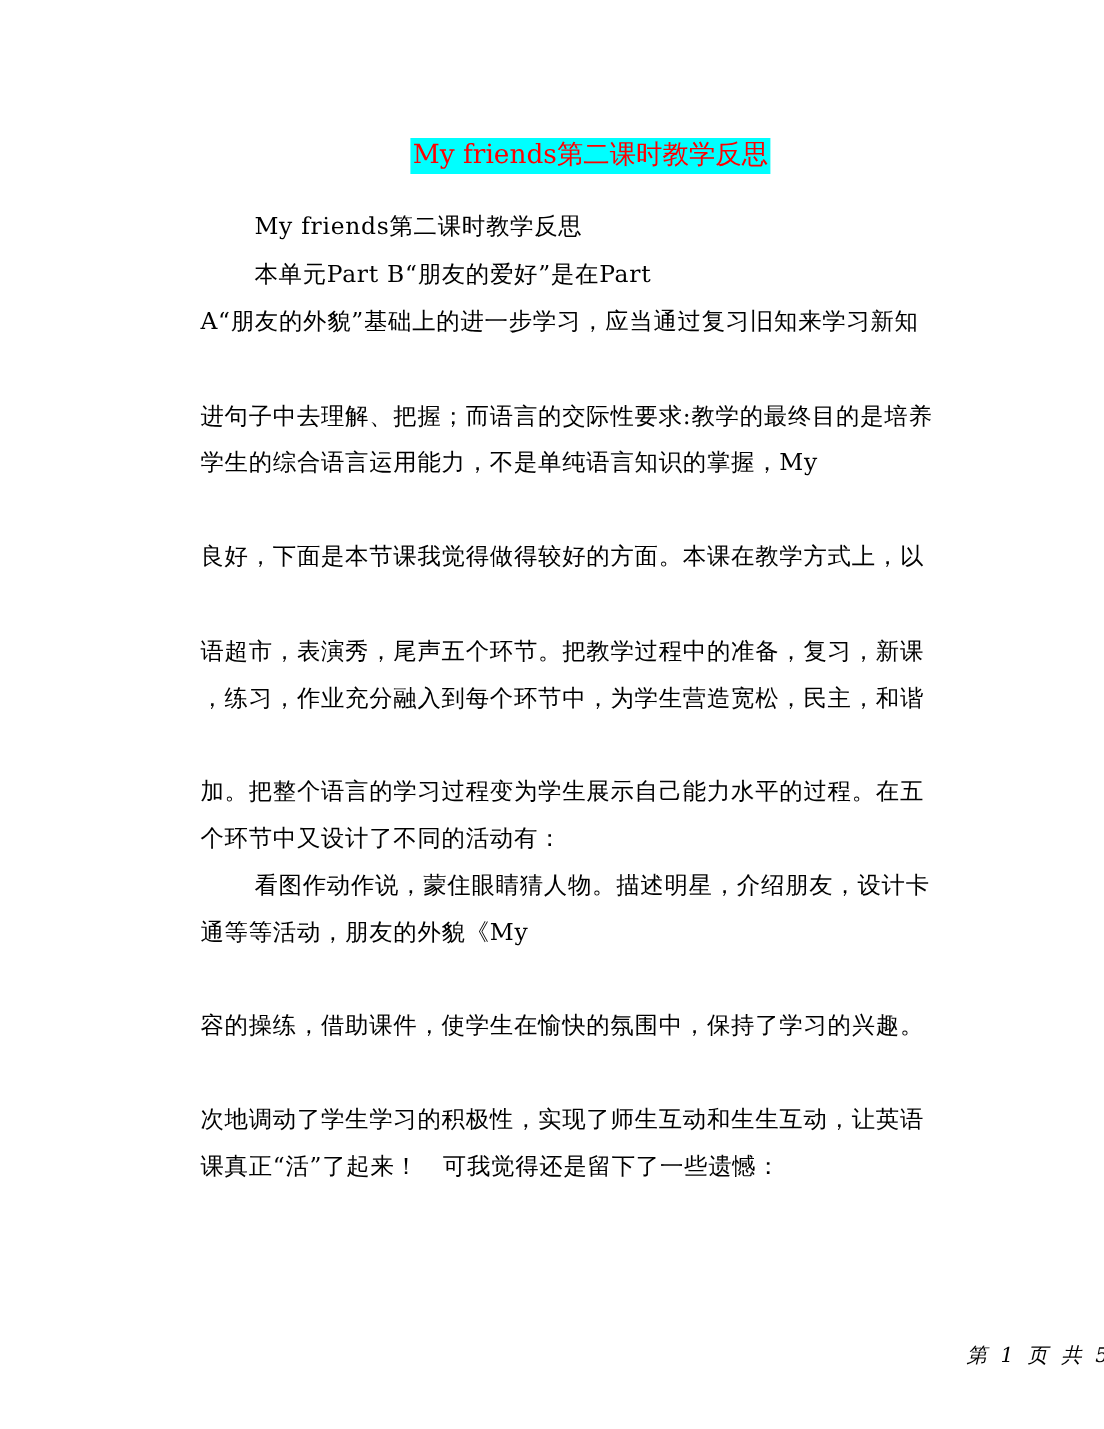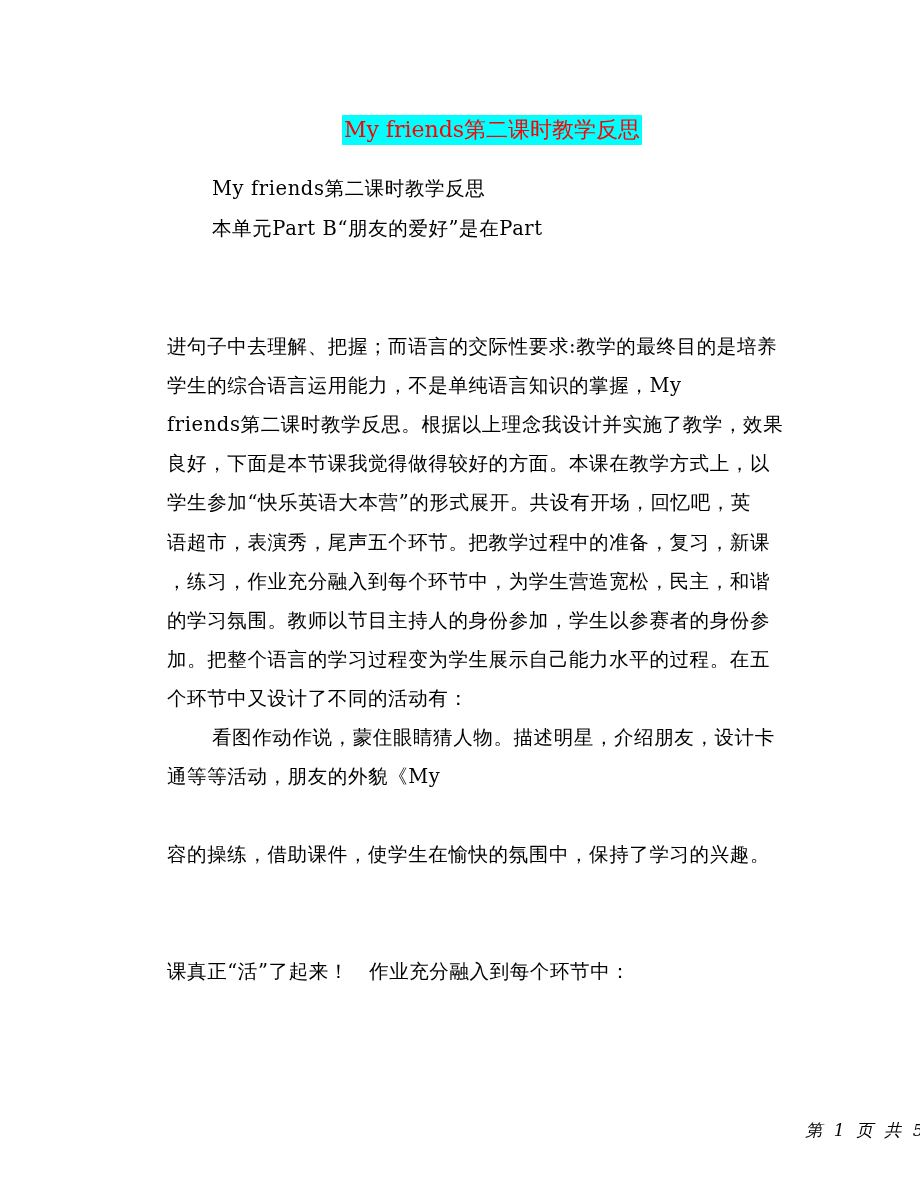--- a/index.html
+++ b/index.html
@@ -18,29 +18,28 @@
 </head>
 <body>
 
 <div class="page">
   <div class="title-wrap">
     <span class="title">My friends第二课时教学反思</span>
   </div>
 
   <div class="line indent" style="top:172px">My friends第二课时教学反思</div>
   <div class="line indent" style="top:212px">本单元Part B“朋友的爱好”是在Part</div>
+  <div class="line" style="top:251px">A“朋友的外貌”基础上的进一步学习，应当通过复习旧知来学习新知</div>
   <div class="line" style="top:369px">学生的综合语言运用能力，不是单纯语言知识的掌握，My</div>
   <div class="line" style="top:330px">进句子中去理解、把握；而语言的交际性要求:教学的最终目的是培养</div>
-  <div class="line" style="top:408px">friends第二课时教学反思。根据以上理念我设计并实施了教学，效果</div>
   <div class="line" style="top:447px">良好，下面是本节课我觉得做得较好的方面。本课在教学方式上，以</div>
-  <div class="line" style="top:486px">学生参加“快乐英语大本营”的形式展开。共设有开场，回忆吧，英</div>
   <div class="line" style="top:526px">语超市，表演秀，尾声五个环节。把教学过程中的准备，复习，新课</div>
   <div class="line" style="top:565px">，练习，作业充分融入到每个环节中，为学生营造宽松，民主，和谐</div>
-  <div class="line" style="top:604px">的学习氛围。教师以节目主持人的身份参加，学生以参赛者的身份参</div>
   <div class="line" style="top:643px">加。把整个语言的学习过程变为学生展示自己能力水平的过程。在五</div>
   <div class="line" style="top:682px">个环节中又设计了不同的活动有：</div>
   <div class="line indent" style="top:721px">看图作动作说，蒙住眼睛猜人物。描述明星，介绍朋友，设计卡</div>
   <div class="line" style="top:760px">通等等活动，朋友的外貌《My</div>
   <div class="line" style="top:838px">容的操练，借助课件，使学生在愉快的氛围中，保持了学习的兴趣。</div>
-  <div class="line" style="top:955px">课真正“活”了起来！　作业充分融入到每个环节中：</div>
+  <div class="line" style="top:916px">次地调动了学生学习的积极性，实现了师生互动和生生互动，让英语</div>
+  <div class="line" style="top:955px">课真正“活”了起来！　可我觉得还是留下了一些遗憾：</div>
 
   <div class="footer">第 1 页 共 5 页</div>
 </div>
 
 </body></html>

